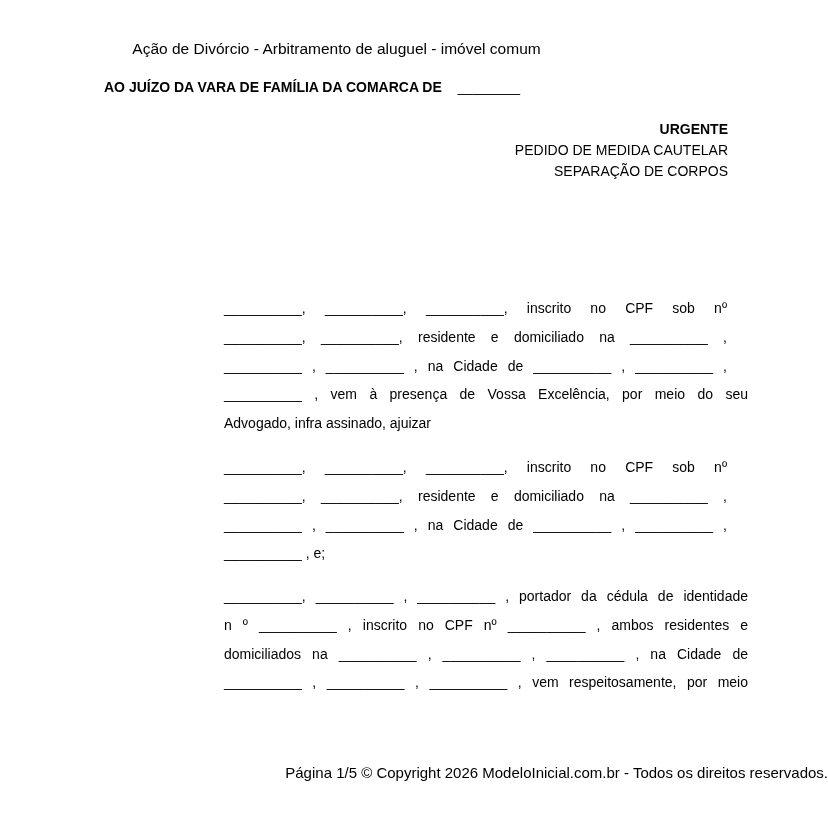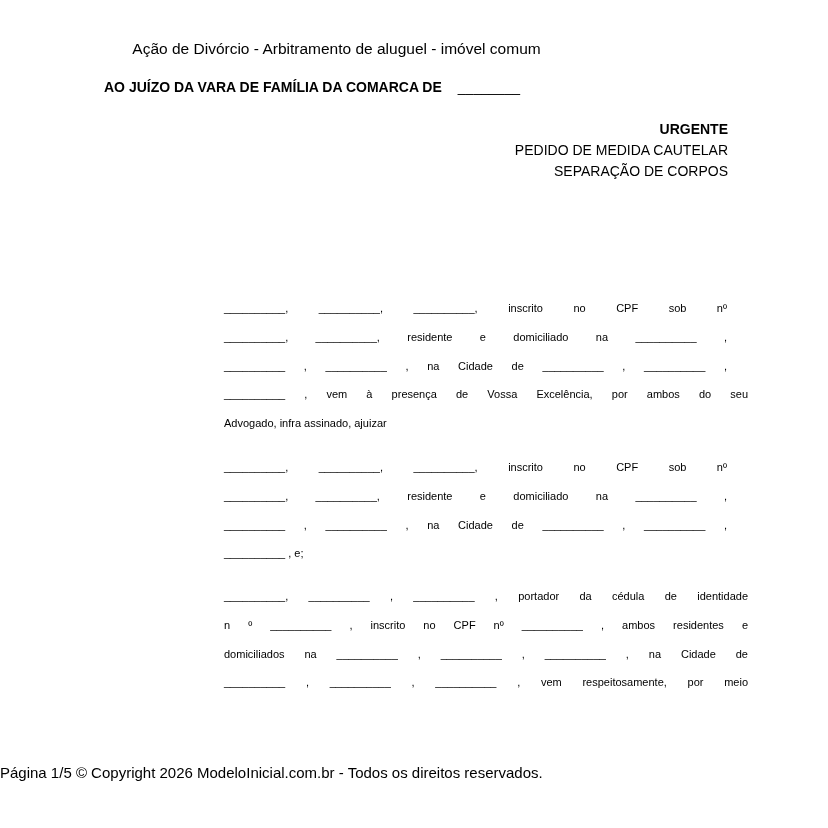--- a/index.html
+++ b/index.html
@@ -36,40 +36,40 @@
     top: 119px; right: 100px;
     text-align: right;
     font-size: 14px;
     line-height: 21px;
   }
   .urgency .u-line { display: block; }
   .urgency .u-bold { font-weight: bold; }
   .bodytext {
     position: absolute;
     left: 224px;
-    font-size: 11px;
+    font-size: 14px;
     line-height: 28.8px;
   }
   .p1 { top: 294px; }
   .p2 { top: 453px; }
   .p3 { top: 582px; }
   .line { display: block; white-space: nowrap; }
   .jl {
     text-align: justify;
     text-align-last: justify;
     text-justify: inter-word;
     white-space: normal;
   }
   .w-std  { width: 503px; }
   .w-wide { width: 524px; }
   .end { text-align: left; }
   .page-footer {
     position: absolute;
     top: 763px; left: 0; width: 828px;
-    text-align: left;
+    text-align: right;
     font-size: 15px;
     line-height: 20px;
   }
 </style>
 </head>
 <body>
 
 <div class="doc-title">Ação de Divórcio - Arbitramento de aluguel - imóvel comum</div>
 
 <div class="addressee">
@@ -79,21 +79,21 @@
 <div class="urgency">
   <span class="u-line u-bold">URGENTE</span>
   <span class="u-line">PEDIDO DE MEDIDA CAUTELAR</span>
   <span class="u-line">SEPARAÇÃO DE CORPOS</span>
 </div>
 
 <div class="bodytext p1">
   <span class="line jl w-std">__________, __________, __________, inscrito no CPF sob nº</span>
   <span class="line jl w-std">__________, __________, residente e domiciliado na __________ ,</span>
   <span class="line jl w-std">__________ , __________ , na Cidade de __________ , __________ ,</span>
-  <span class="line jl w-wide">__________ , vem à presença de Vossa Excelência, por ambos do seu</span>
+  <span class="line jl w-wide">__________ , vem à presença de Vossa Excelência, por meio do seu</span>
   <span class="line end">Advogado, infra assinado, ajuizar</span>
 </div>
 
 <div class="bodytext p2">
   <span class="line jl w-std">__________, __________, __________, inscrito no CPF sob nº</span>
   <span class="line jl w-std">__________, __________, residente e domiciliado na __________ ,</span>
   <span class="line jl w-std">__________ , __________ , na Cidade de __________ , __________ ,</span>
   <span class="line end">__________ , e;</span>
 </div>
 

